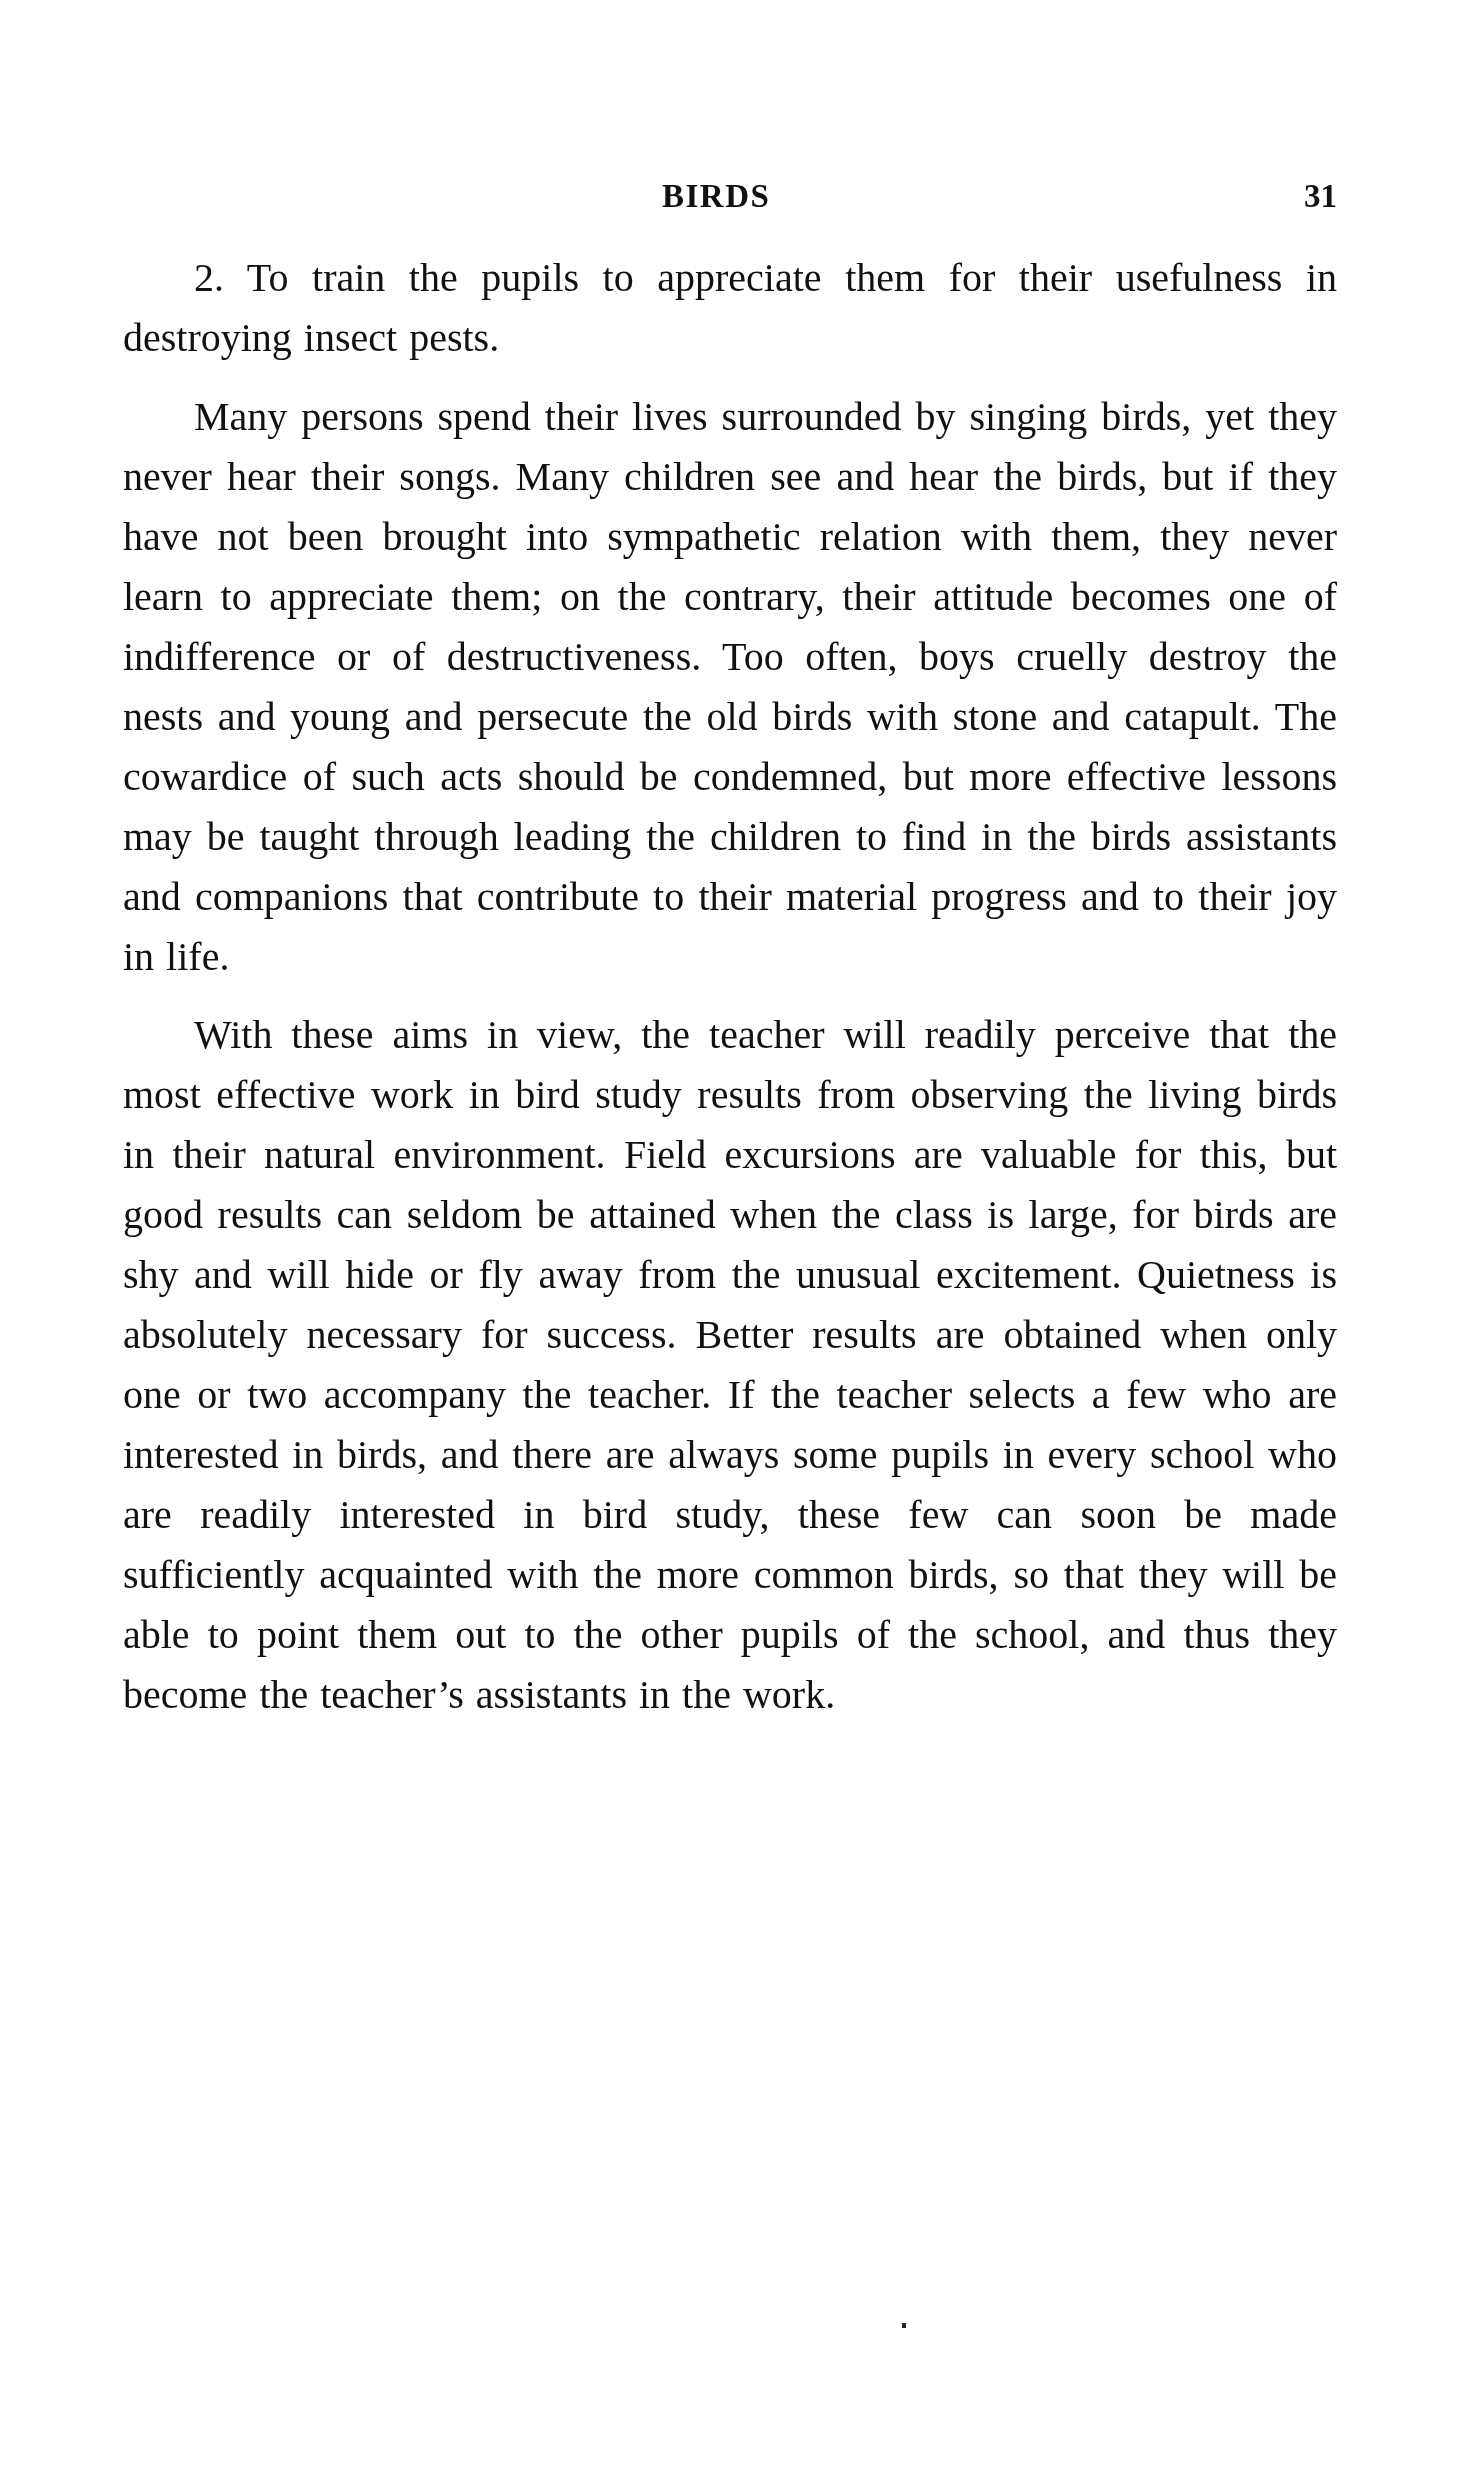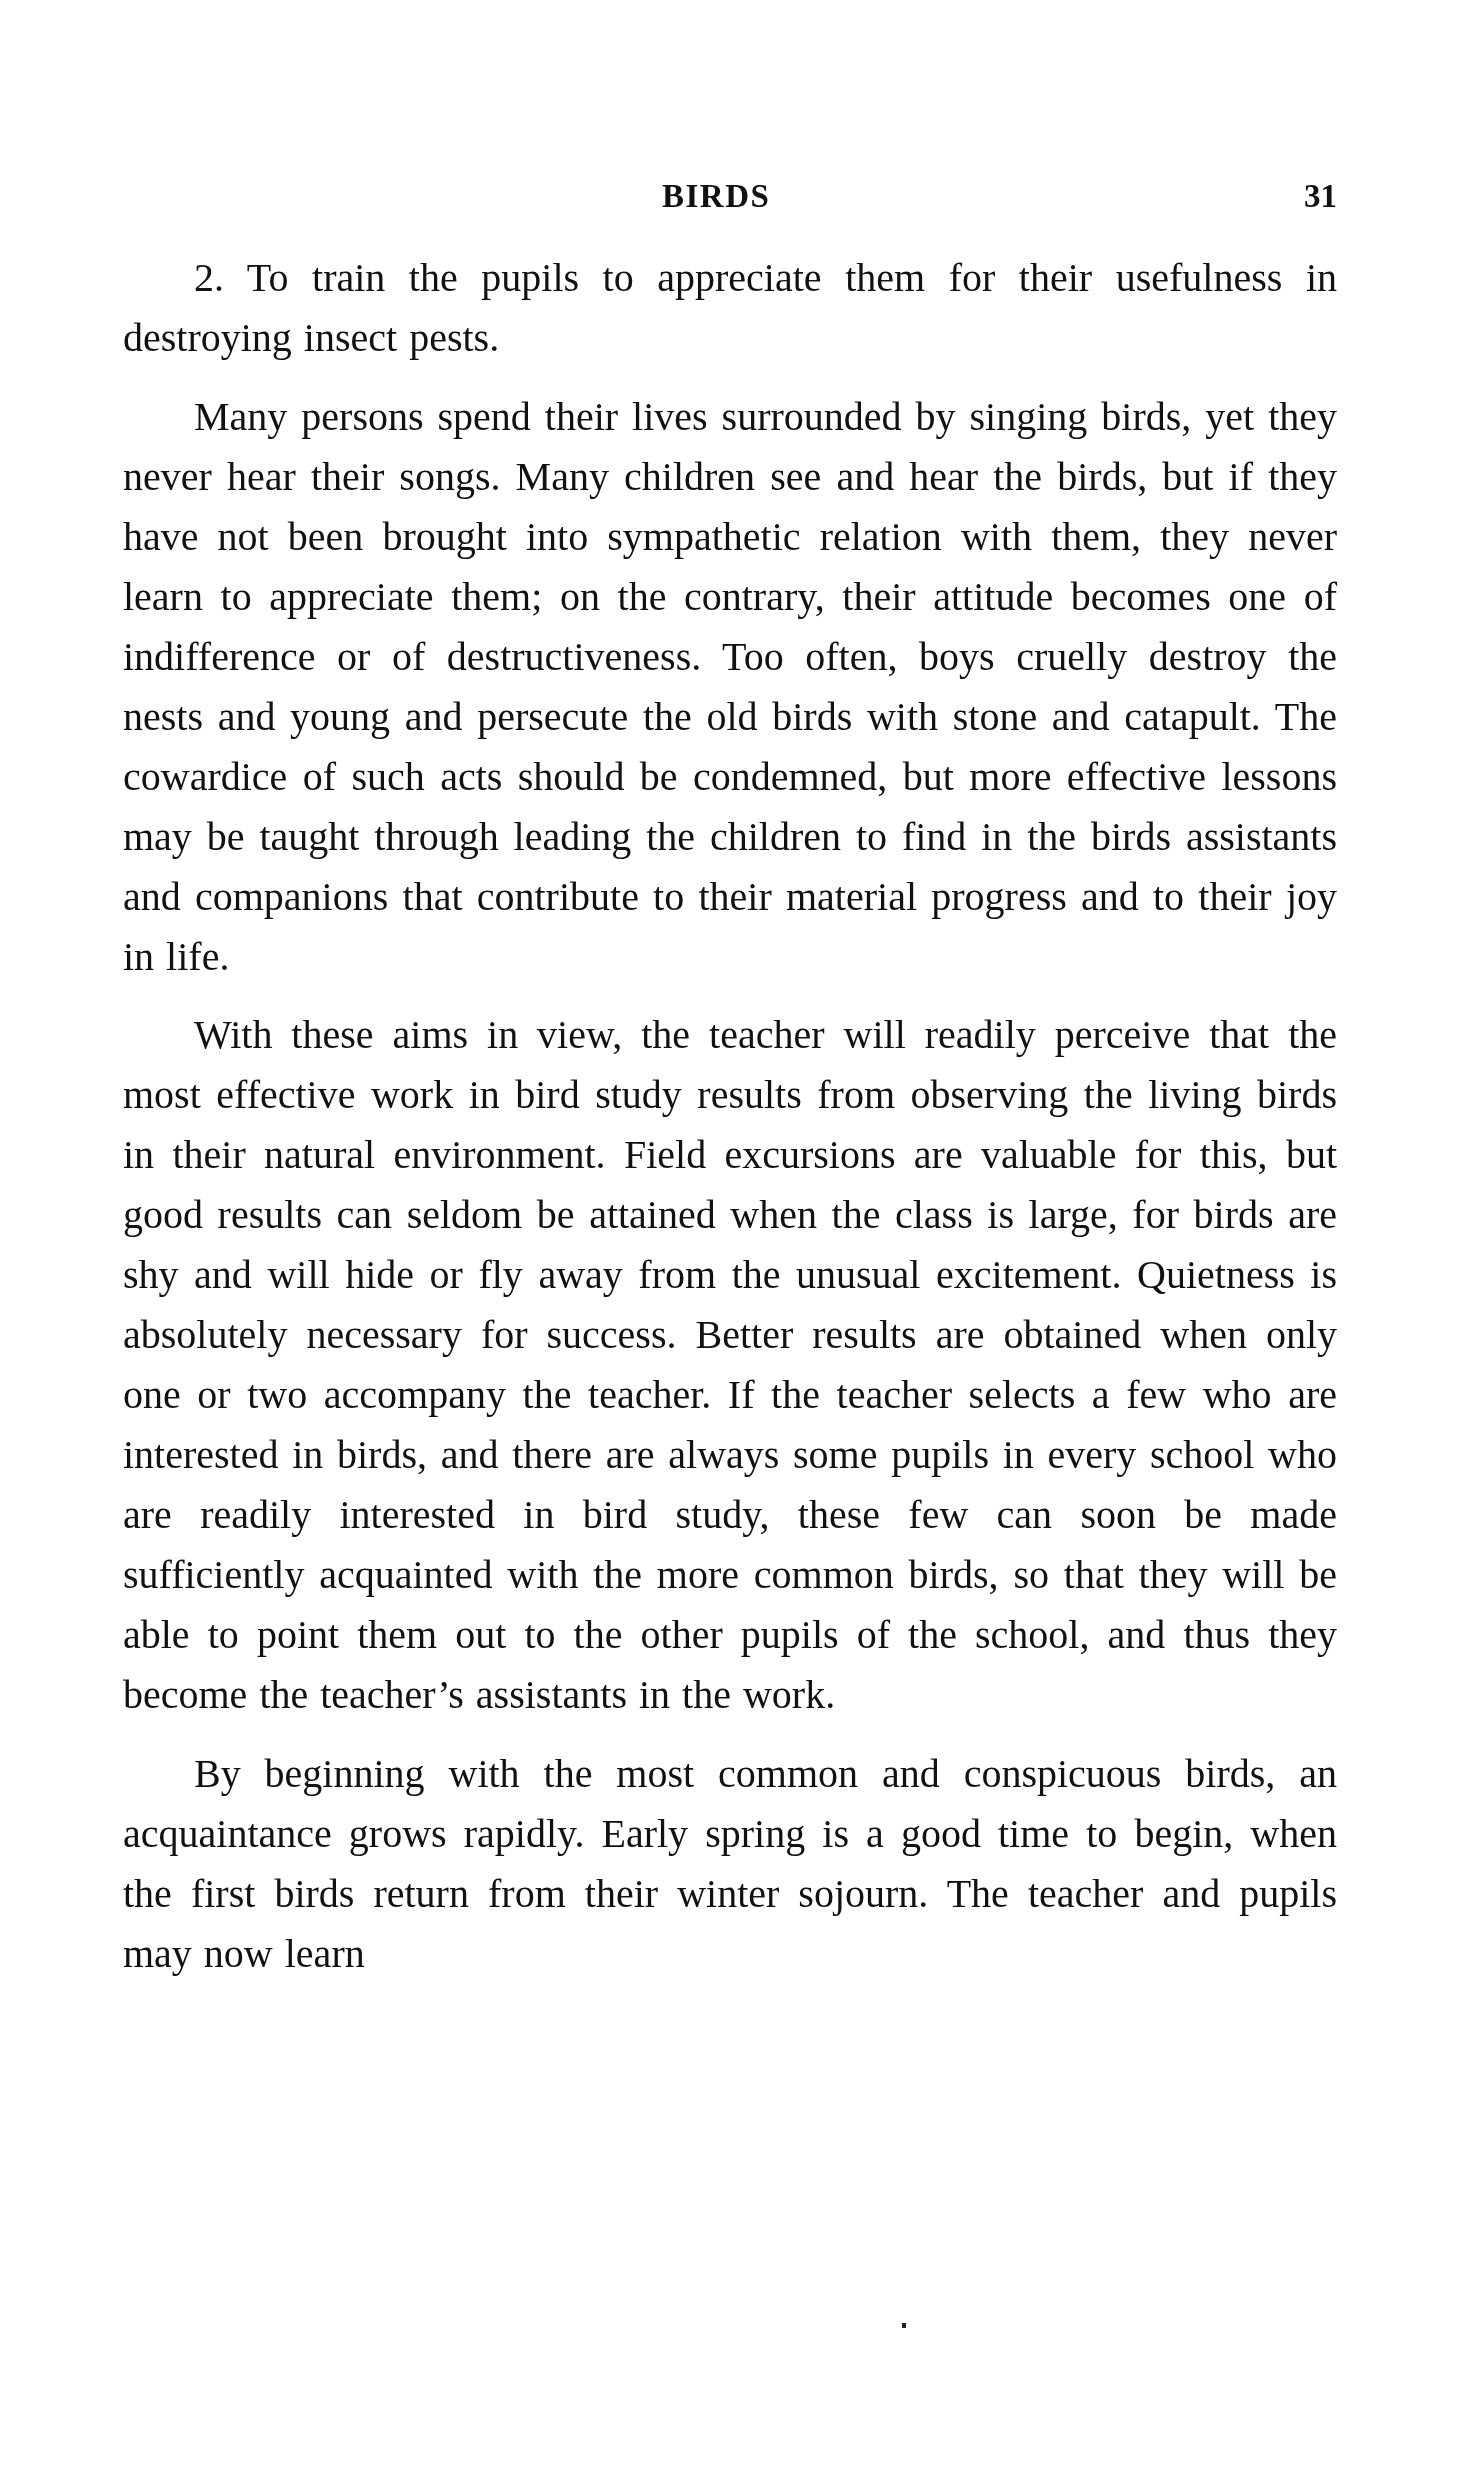--- a/index.html
+++ b/index.html
@@ -17,17 +17,16 @@
 
 <div class="running-head">
   <span class="running-title">BIRDS</span>
   <span class="page-number">31</span>
 </div>
 
 <div class="body-text">
   <p class="para">2. To train the pupils to appreciate them for their usefulness in destroying insect pests.</p>
   <p class="para">Many persons spend their lives surrounded by singing birds, yet they never hear their songs.  Many children see and hear the birds, but if they have not been brought into sympathetic relation with them, they never learn to appreciate them; on the contrary, their attitude becomes one of indifference or of destructiveness.  Too often, boys cruelly destroy the nests and young and persecute the old birds with stone and catapult.  The cowardice of such acts should be condemned, but more effective lessons may be taught through leading the children to find in the birds assistants and companions that contribute to their material progress and to their joy in life.</p>
   <p class="para">With these aims in view, the teacher will readily perceive that the most effective work in bird study results from observing the living birds in their natural environment.  Field excursions are valuable for this, but good results can seldom be attained when the class is large, for birds are shy and will hide or fly away from the unusual excitement.  Quietness is absolutely necessary for success. Better results are obtained when only one or two accompany the teacher.  If the teacher selects a few who are interested in birds, and there are always some pupils in every school who are readily interested in bird study, these few can soon be made sufficiently acquainted with the more common birds, so that they will be able to point them out to the other pupils of the school, and thus they become the teacher’s assistants in the work.</p>
-  <p class="para">By beginning with the most common and conspicuous birds, an acquaintance grows rapidly.  Early spring is a good time to begin, when the first birds return from their winter sojourn.  The teacher and pupils may now learn</p>
 </div>
 
 <div class="speck"></div>
 
 
 </body></html>

